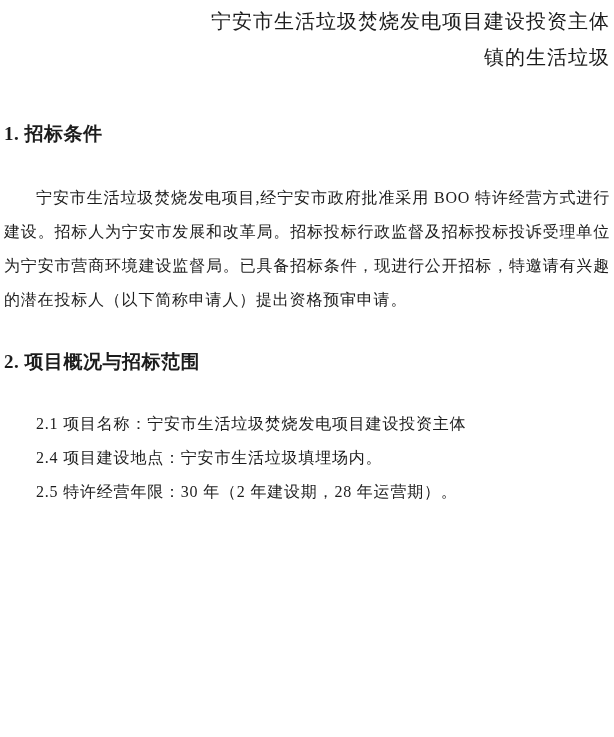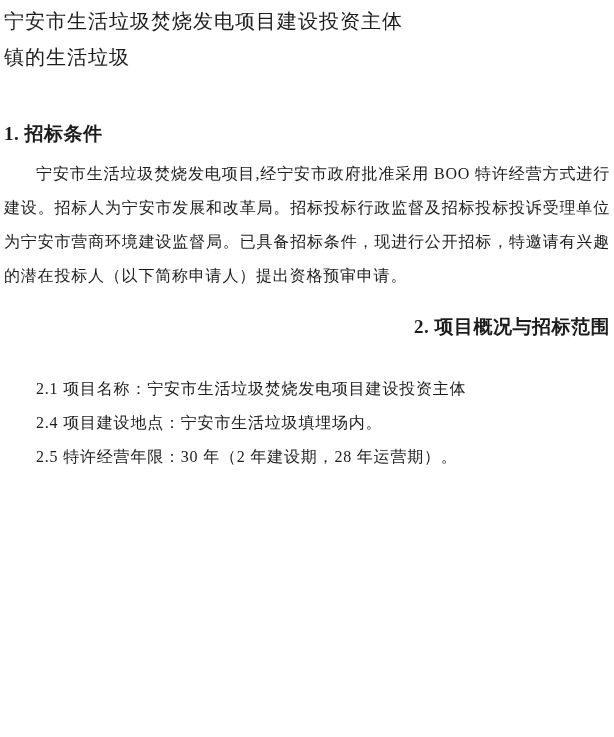--- a/index.html
+++ b/index.html
@@ -15,46 +15,46 @@
     color: #1c1c1c;
   }
   .page {
     width: 606px;
     height: 737px;
     padding: 0 4px;
     box-sizing: content-box;
   }
   .doc-title {
     margin: 3px 0 12px 0;
-    text-align: left;
+    text-align: right;
     font-size: 20px;
     line-height: 36px;
     letter-spacing: 1px;
     font-weight: 400;
   }
   .section-heading {
     margin: 0;
     font-size: 19px;
     line-height: 30px;
     letter-spacing: 0.5px;
     font-weight: 700;
     text-align: left;
   }
   .heading-1 { margin-top: 44px; }
-  .heading-2 { margin-top: 19px; text-align: right; }
+  .heading-2 { margin-top: 30px; }
   .body-para {
     margin: 0;
     font-size: 16px;
     line-height: 34px;
     letter-spacing: 0.8px;
     text-align: justify;
     text-indent: 2em;
     word-break: break-all;
   }
-  .first-para { margin-top: 8px; }
+  .first-para { margin-top: 32px; }
   .first-item { margin-top: 30px; }
 </style>
 </head>
 <body>
 
 <div class="page">
 
   <h1 class="doc-title">
     <span style="display:block">宁安市生活垃圾焚烧发电项目建设投资主体</span>
     <span style="display:block">镇的生活垃圾</span>

